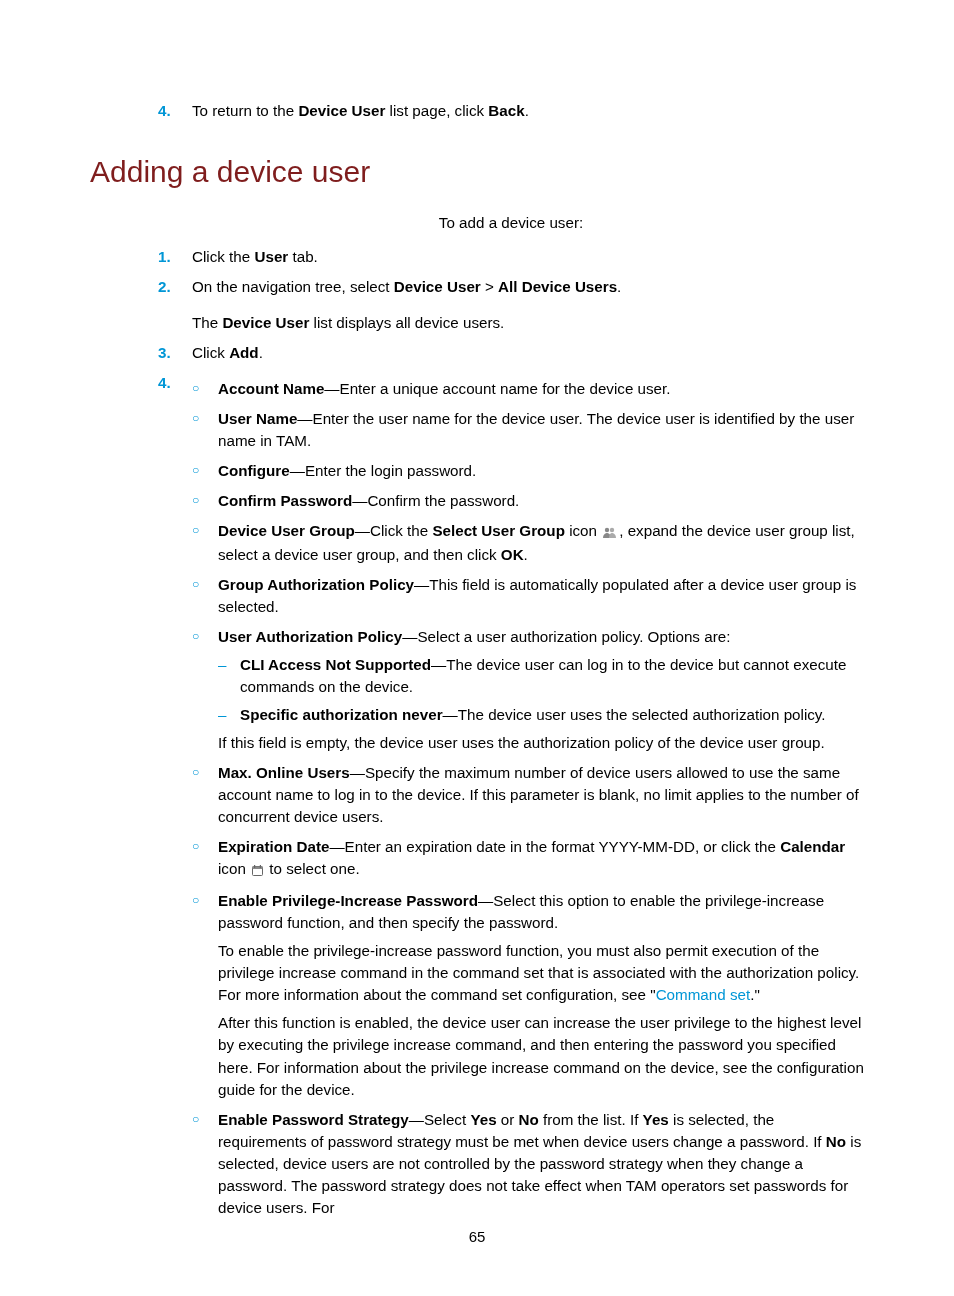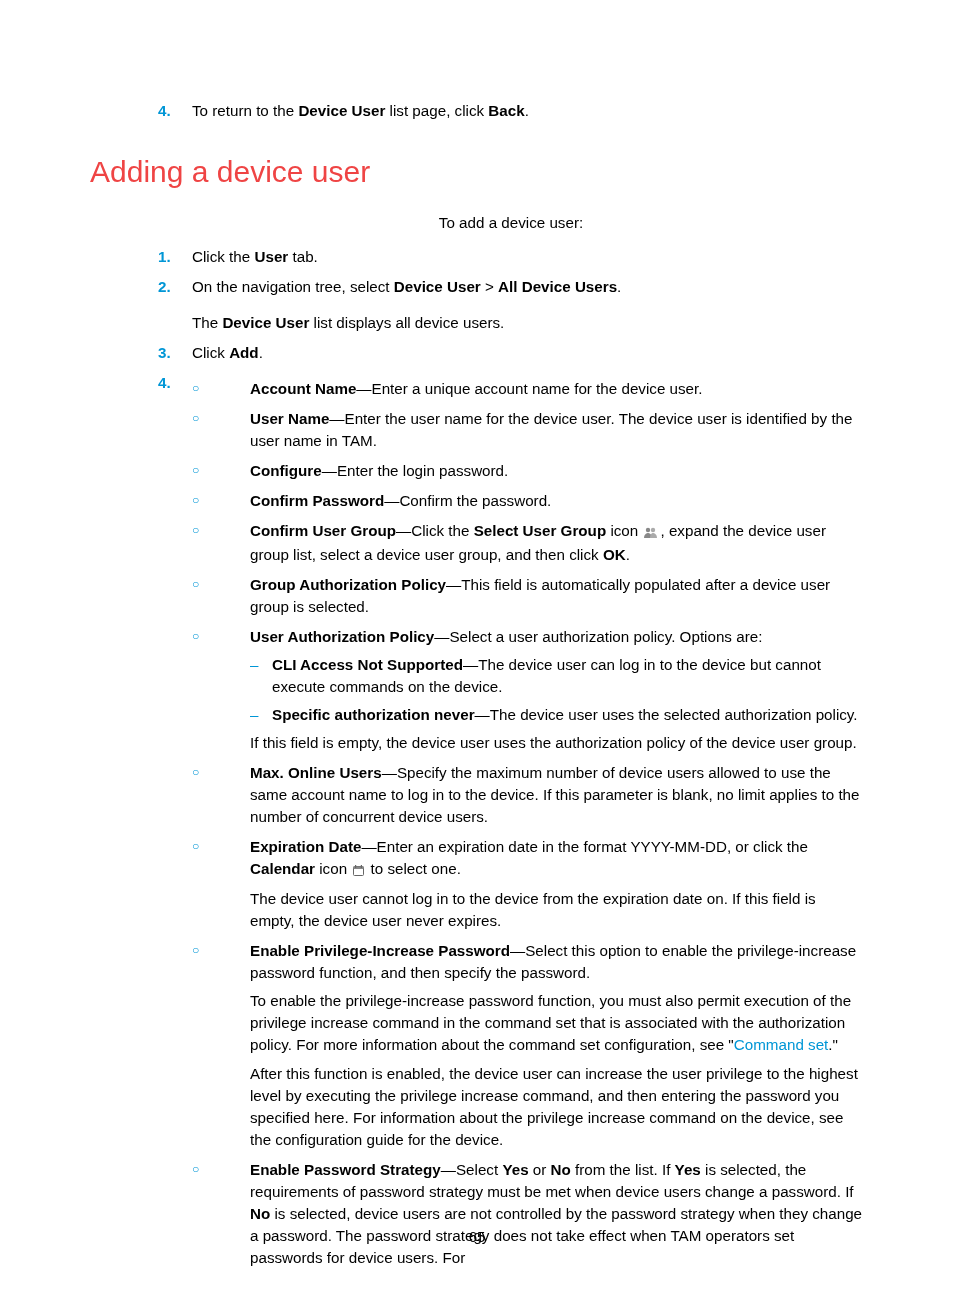--- a/index.html
+++ b/index.html
@@ -27,21 +27,21 @@
   .top-marker {
     color: #0096d6;
     font-weight: bold;
     width: 34px;
     flex-shrink: 0;
   }
   h2.section-title {
     font-family: Arial, Helvetica, sans-serif;
     font-weight: 400;
     font-size: 30px;
-    color: #ef4444;
+    color: #7f1d1d;
     margin: 14px 0 18px 0;
   }
   .intro {
     margin-left: 68px;
     margin-bottom: 12px;
     text-align: center;
   }
   ol.steps {
     list-style: none;
     margin: 0;
@@ -75,21 +75,20 @@
   }
   ul.params > li > .bullet {
     color: #0096d6;
     width: 26px;
     flex-shrink: 0;
     font-size: 12px;
     line-height: 20px;
   }
   ul.params > li > .pbody {
     flex: 1;
-    margin-left: 32px;
   }
   ul.subopts {
     list-style: none;
     margin: 6px 0 6px 0;
     padding: 0;
   }
   ul.subopts > li {
     display: flex;
     margin-bottom: 6px;
   }
@@ -180,21 +179,21 @@
             </li>
             <li>
               <span class="bullet">○</span>
               <div class="pbody">
                 <div><b>Confirm Password</b>—Confirm the password.</div>
               </div>
             </li>
             <li>
               <span class="bullet">○</span>
               <div class="pbody">
-                <div><b>Confirm User Group</b>—Click the <b>Select User Group</b> icon <span class="icon-inline"><svg width="14" height="12" viewBox="0 0 14 12">
+                <div><b>Device User Group</b>—Click the <b>Select User Group</b> icon <span class="icon-inline"><svg width="14" height="12" viewBox="0 0 14 12">
                       <circle cx="4" cy="4" r="2.2" fill="#888"></circle>
                       <circle cx="9" cy="4" r="2.2" fill="#aaa"></circle>
                       <path d="M0 12 C0 8 3 7 4 7 C5 7 8 8 8 12 Z" fill="#888"></path>
                       <path d="M6 12 C6 8 8 7 9 7 C10 7 13 8 13 12 Z" fill="#aaa"></path>
                     </svg></span>, expand the device user group list, select a device user group, and then click <b>OK</b>.</div>
               </div>
             </li>
             <li>
               <span class="bullet">○</span>
               <div class="pbody">
@@ -226,21 +225,20 @@
             </li>
             <li>
               <span class="bullet">○</span>
               <div class="pbody">
                 <div><b>Expiration Date</b>—Enter an expiration date in the format YYYY-MM-DD, or click the <b>Calendar</b> icon <span class="icon-inline"><svg width="11" height="11" viewBox="0 0 11 11">
                       <rect x="0.5" y="1.5" width="10" height="9" rx="1" fill="#fff" stroke="#666"></rect>
                       <rect x="0.5" y="1.5" width="10" height="2.5" fill="#888"></rect>
                       <rect x="2" y="0" width="1.2" height="3" fill="#666"></rect>
                       <rect x="7.8" y="0" width="1.2" height="3" fill="#666"></rect>
                     </svg></span> to select one.</div>
-                <div class="p">The device user cannot log in to the device from the expiration date on. If this field is empty, the device user never expires.</div>
               </div>
             </li>
             <li>
               <span class="bullet">○</span>
               <div class="pbody">
                 <div><b>Enable Privilege-Increase Password</b>—Select this option to enable the privilege-increase password function, and then specify the password.</div>
                 <div class="p">To enable the privilege-increase password function, you must also permit execution of the privilege increase command in the command set that is associated with the authorization policy. For more information about the command set configuration, see "<a class="link" href="#">Command set</a>."</div>
                 <div class="p">After this function is enabled, the device user can increase the user privilege to the highest level by executing the privilege increase command, and then entering the password you specified here. For information about the privilege increase command on the device, see the configuration guide for the device.</div>
               </div>
             </li>

